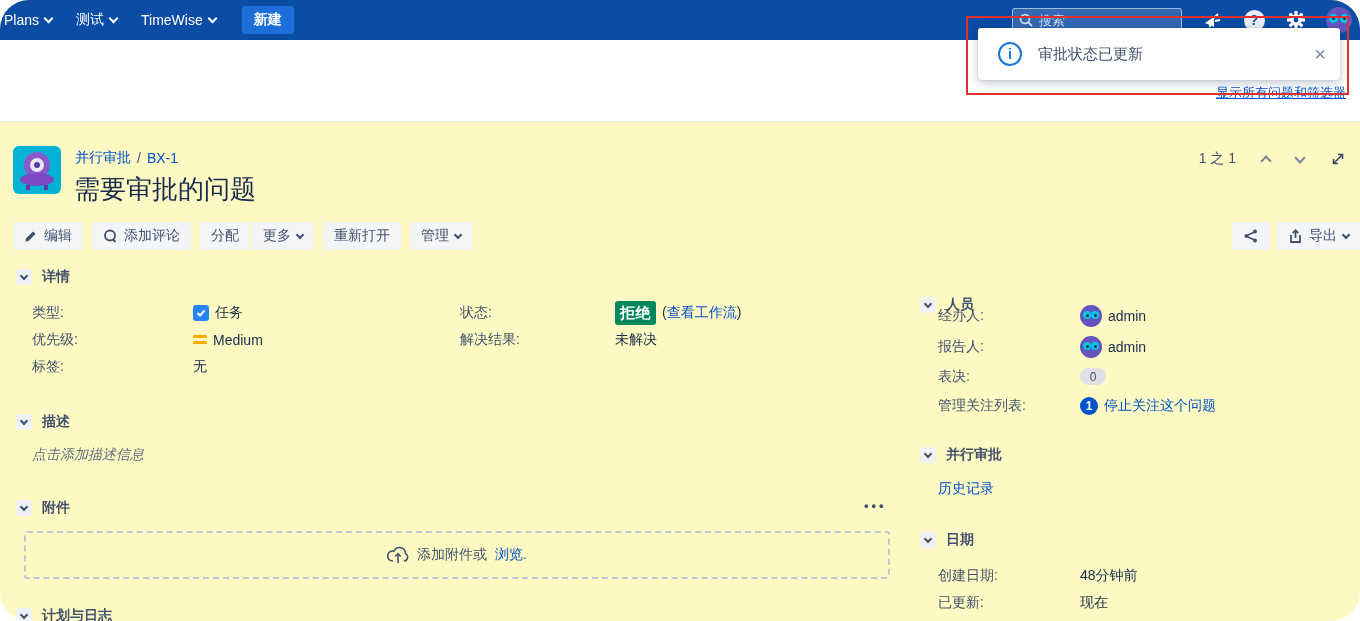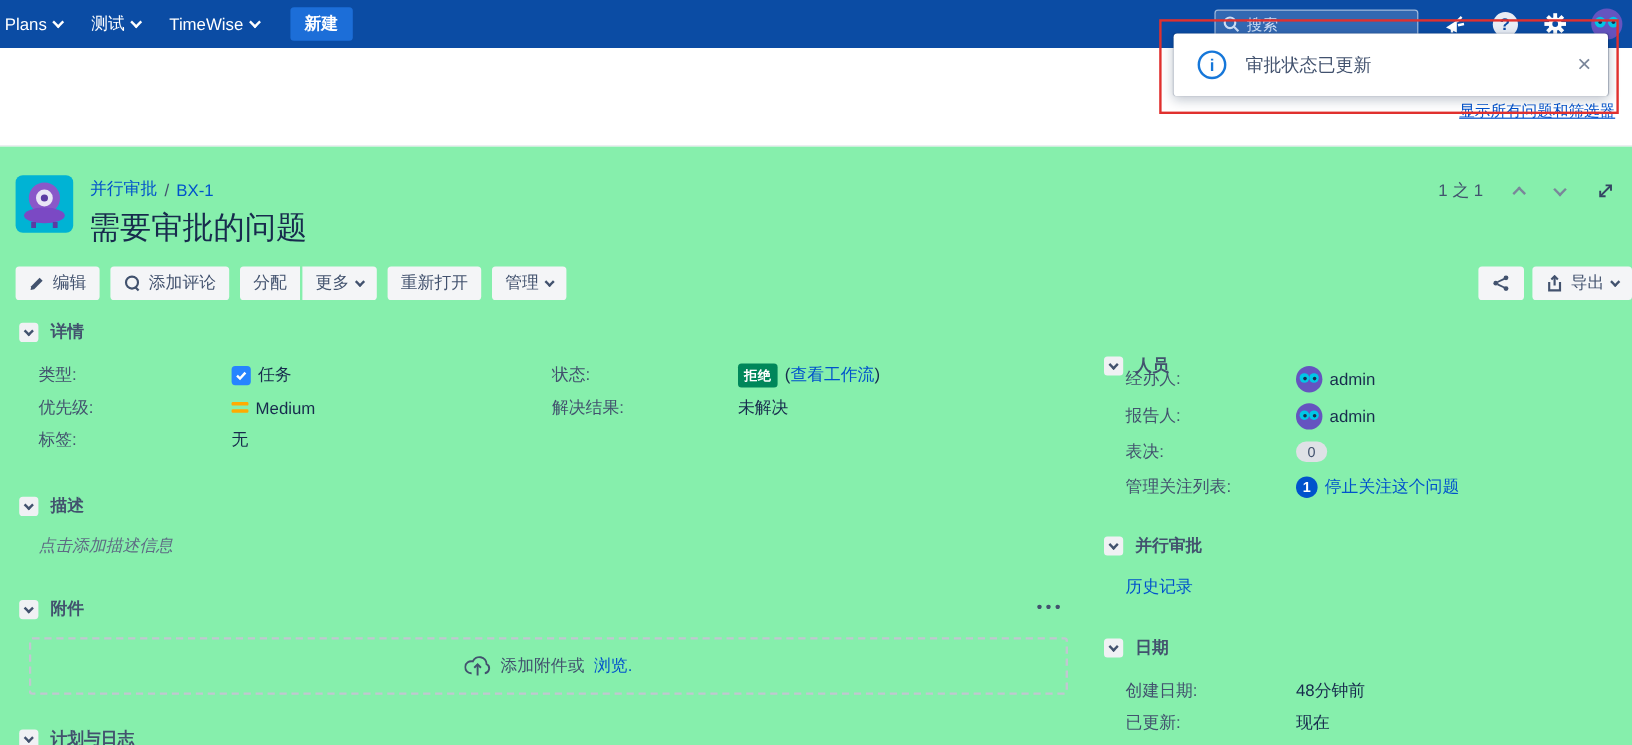--- a/index.html
+++ b/index.html
@@ -1,18 +1,18 @@
 <!DOCTYPE html>
 <html><head>
 <meta charset="utf-8">
 <style>
   * { margin:0; padding:0; box-sizing:border-box; }
   html,body { width:1360px; height:621px; overflow:hidden; background:#fff;
     font-family:"Liberation Sans","DejaVu Sans",sans-serif; }
-  .stage { position:relative; width:1360px; height:621px; background:#86efac; overflow:hidden; }
+  .stage { position:relative; width:1360px; height:621px; background:#fef9c3; overflow:hidden;border-radius:29px; }
 
   
   .navbar { position:absolute; left:0; top:0; width:1360px; height:40px; background:#0b4ca4;
     display:flex; align-items:center; color:#fff; }
   .nav-item { display:flex; align-items:center; gap:6px; color:#fff; font-size:14px;
     padding:0 12px; height:40px; cursor:pointer; }
   .nav-item:first-child { padding-left:4px; }
   .chev { width:7px; height:7px; border-right:2px solid currentColor; border-bottom:2px solid currentColor;
     transform:rotate(45deg); margin-top:-3px; display:inline-block; }
   .btn-create { background:#1c6ed8; color:#fff; border:none; border-radius:3px; height:28px;
@@ -72,21 +72,21 @@
   .sec-head { position:absolute; display:flex; align-items:center; gap:10px; font-size:14px; font-weight:bold; color:#42526e; }
   .twisty { width:16px; height:16px; border-radius:3px; background:#f0f1f4; display:flex; align-items:center; justify-content:center; cursor:pointer; }
   .twisty .chev-d { margin-top:-3px; }
   .fields { position:absolute; display:flex; flex-direction:column; }
   .frow { display:flex; align-items:center; min-height:27px; font-size:14px; }
   .frow .flabel { color:#42526e; flex:none; }
   .frow .fvalue { color:#172b4d; display:flex; align-items:center; gap:6px; }
   .type-ico { width:16px; height:16px; border-radius:3px; background:#2684ff; display:flex; align-items:center; justify-content:center; flex:none; }
   .prio-ico { width:14px; height:16px; display:flex; flex-direction:column; justify-content:center; gap:3px; flex:none; }
   .prio-ico i { display:block; height:3px; border-radius:1px; background:#ffab00; }
-  .status-lozenge { background:#00875a; color:#fff; font-size:11px; font-weight:bold; border-radius:3px; padding:3px 5px 2px; letter-spacing:0.5px; }
+  .status-lozenge { background:#00875a; color:#fff; font-size:15px; font-weight:bold; border-radius:3px; padding:3px 5px 2px; letter-spacing:0.5px; }
   .wf-link, a.plain-link { color:#0052cc; text-decoration:none; cursor:pointer; }
   .placeholder-text { position:absolute; font-style:italic; color:#5e6c84; font-size:14px; }
   .more-dots { position:absolute; left:864px; top:498px; color:#42526e; letter-spacing:3px; font-size:13px; font-weight:bold; cursor:pointer; }
   .dropzone { position:absolute; left:24px; top:531px; width:866px; height:48px; border:2px dashed #c1c7d0; border-radius:3px;
     display:flex; align-items:center; justify-content:center; gap:8px; font-size:14px; color:#42526e; cursor:pointer; }
 
   
   .mini-avatar { width:22px; height:22px; }
   .badge-gray { background:#dfe1e6; color:#42526e; border-radius:9px; min-width:26px; height:17px; font-size:12px;
     display:inline-flex; align-items:center; justify-content:center; padding:0 6px; }

